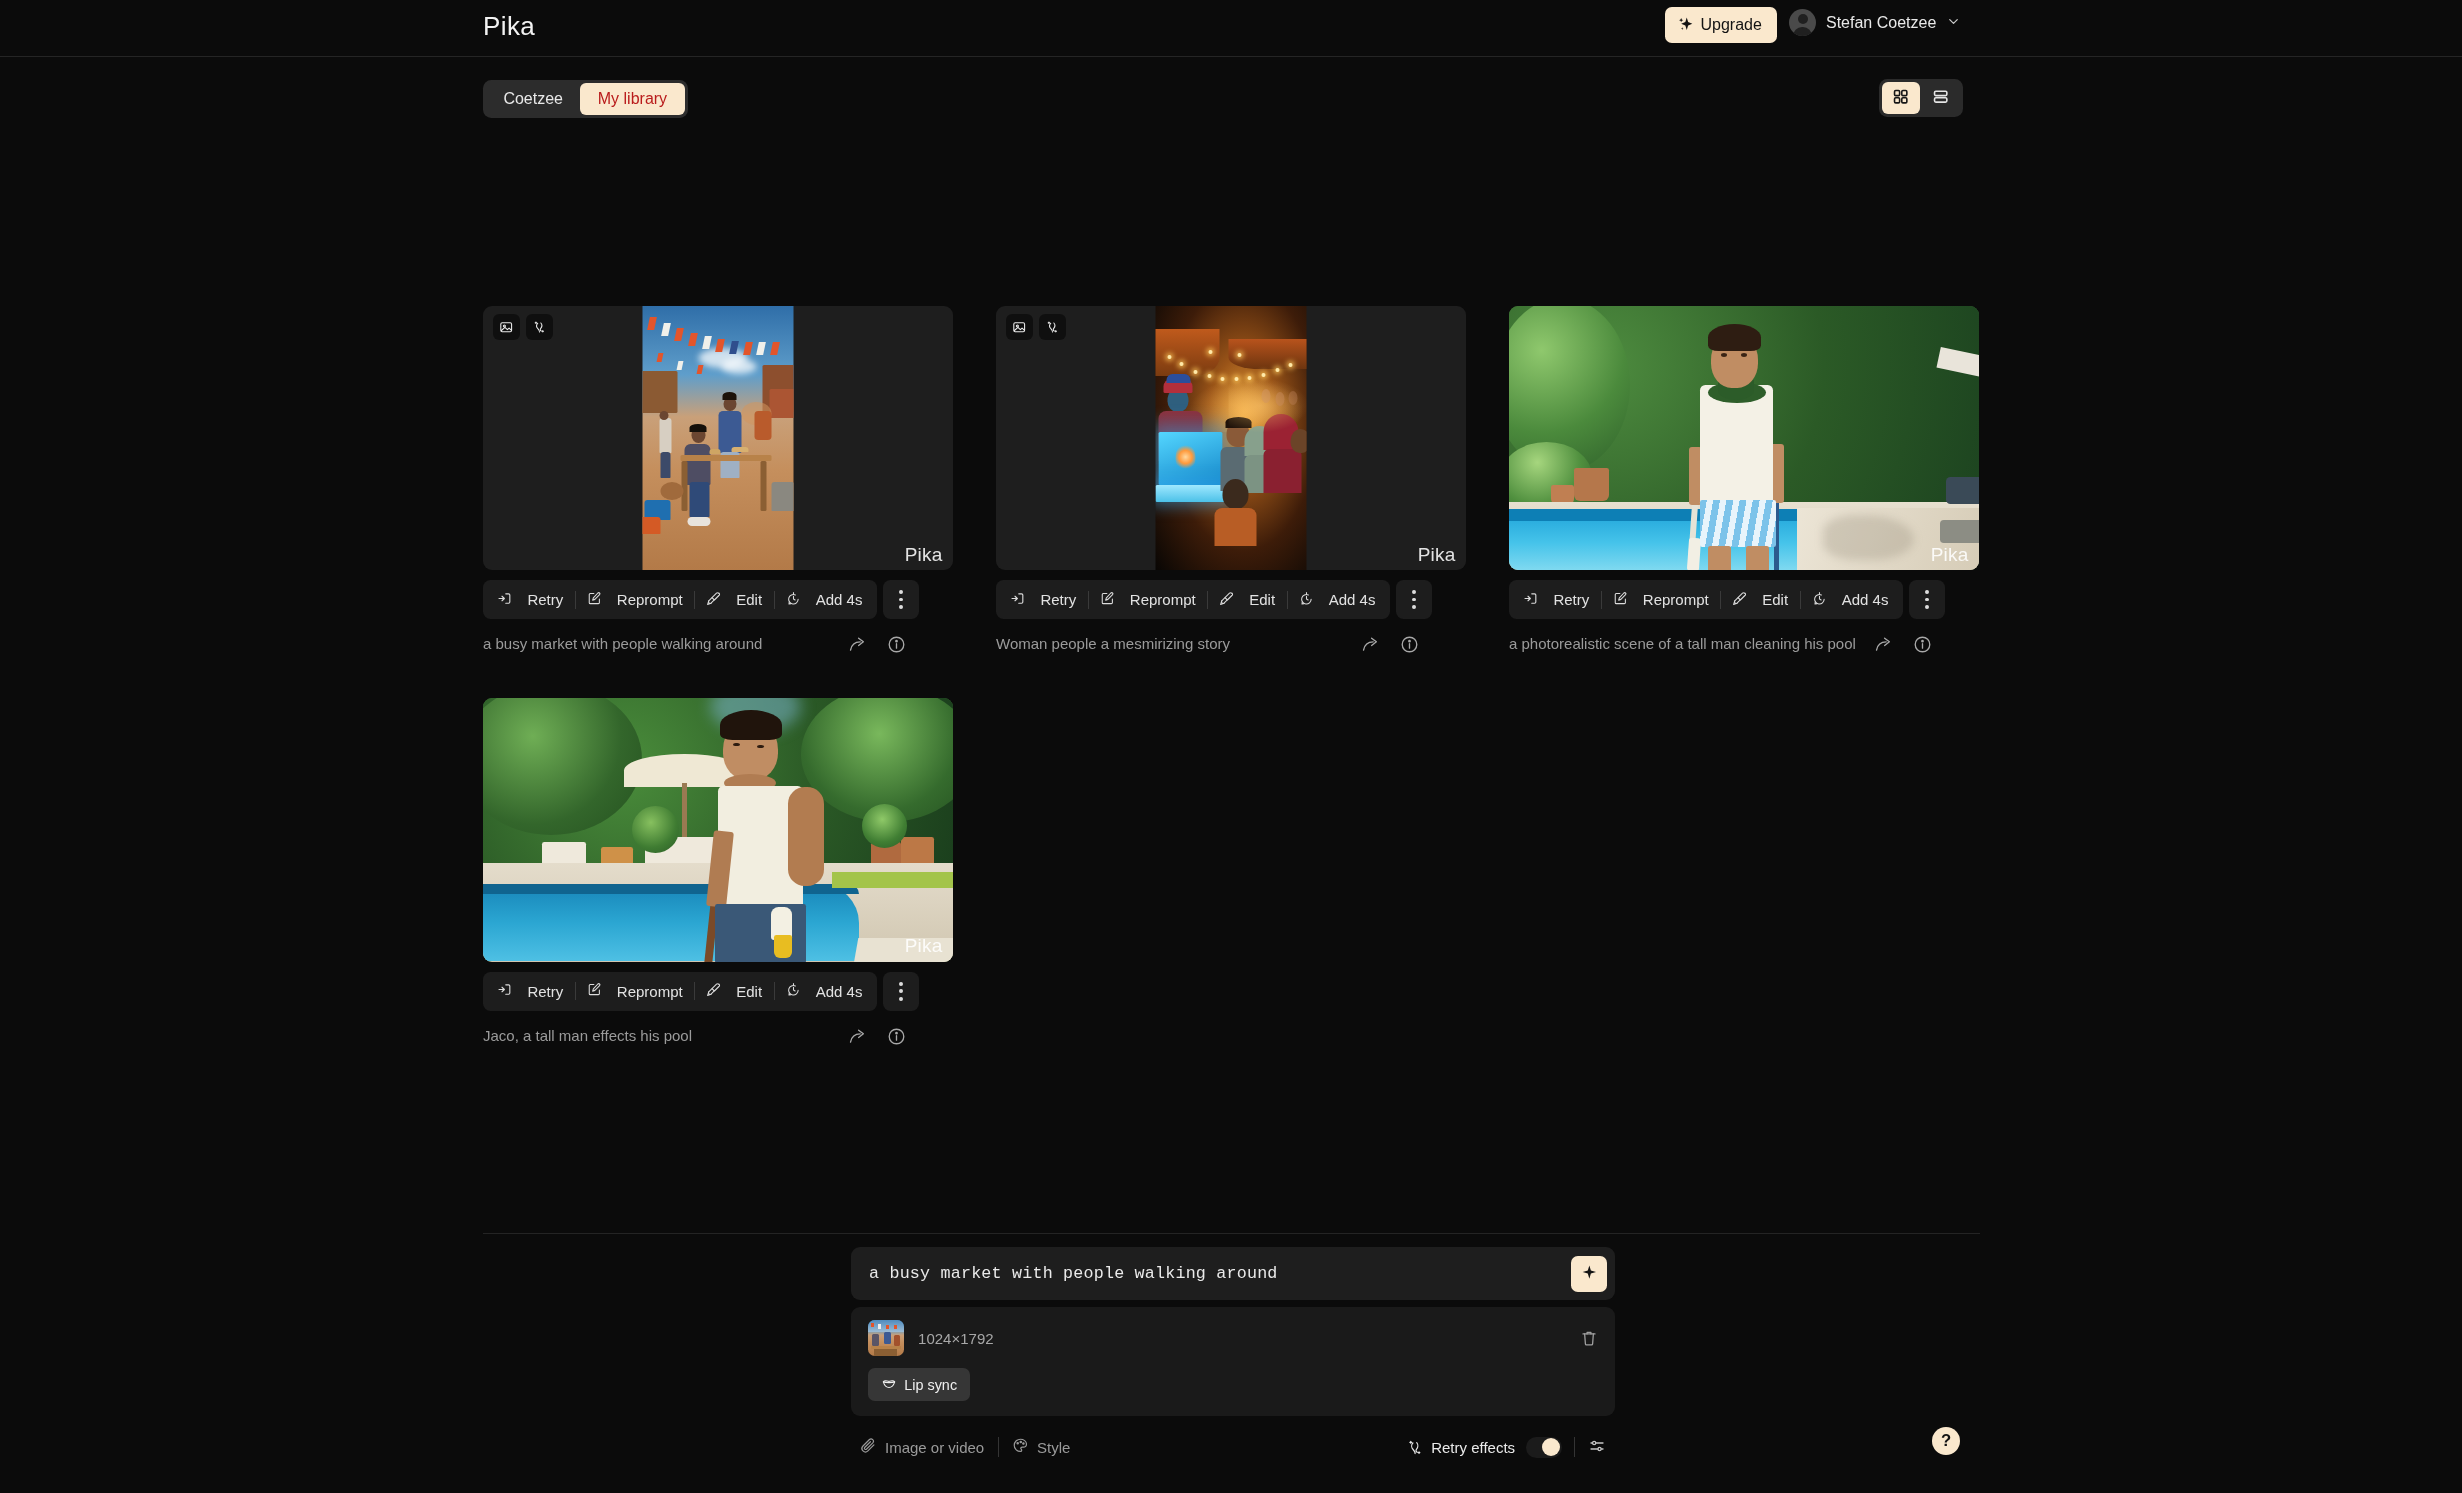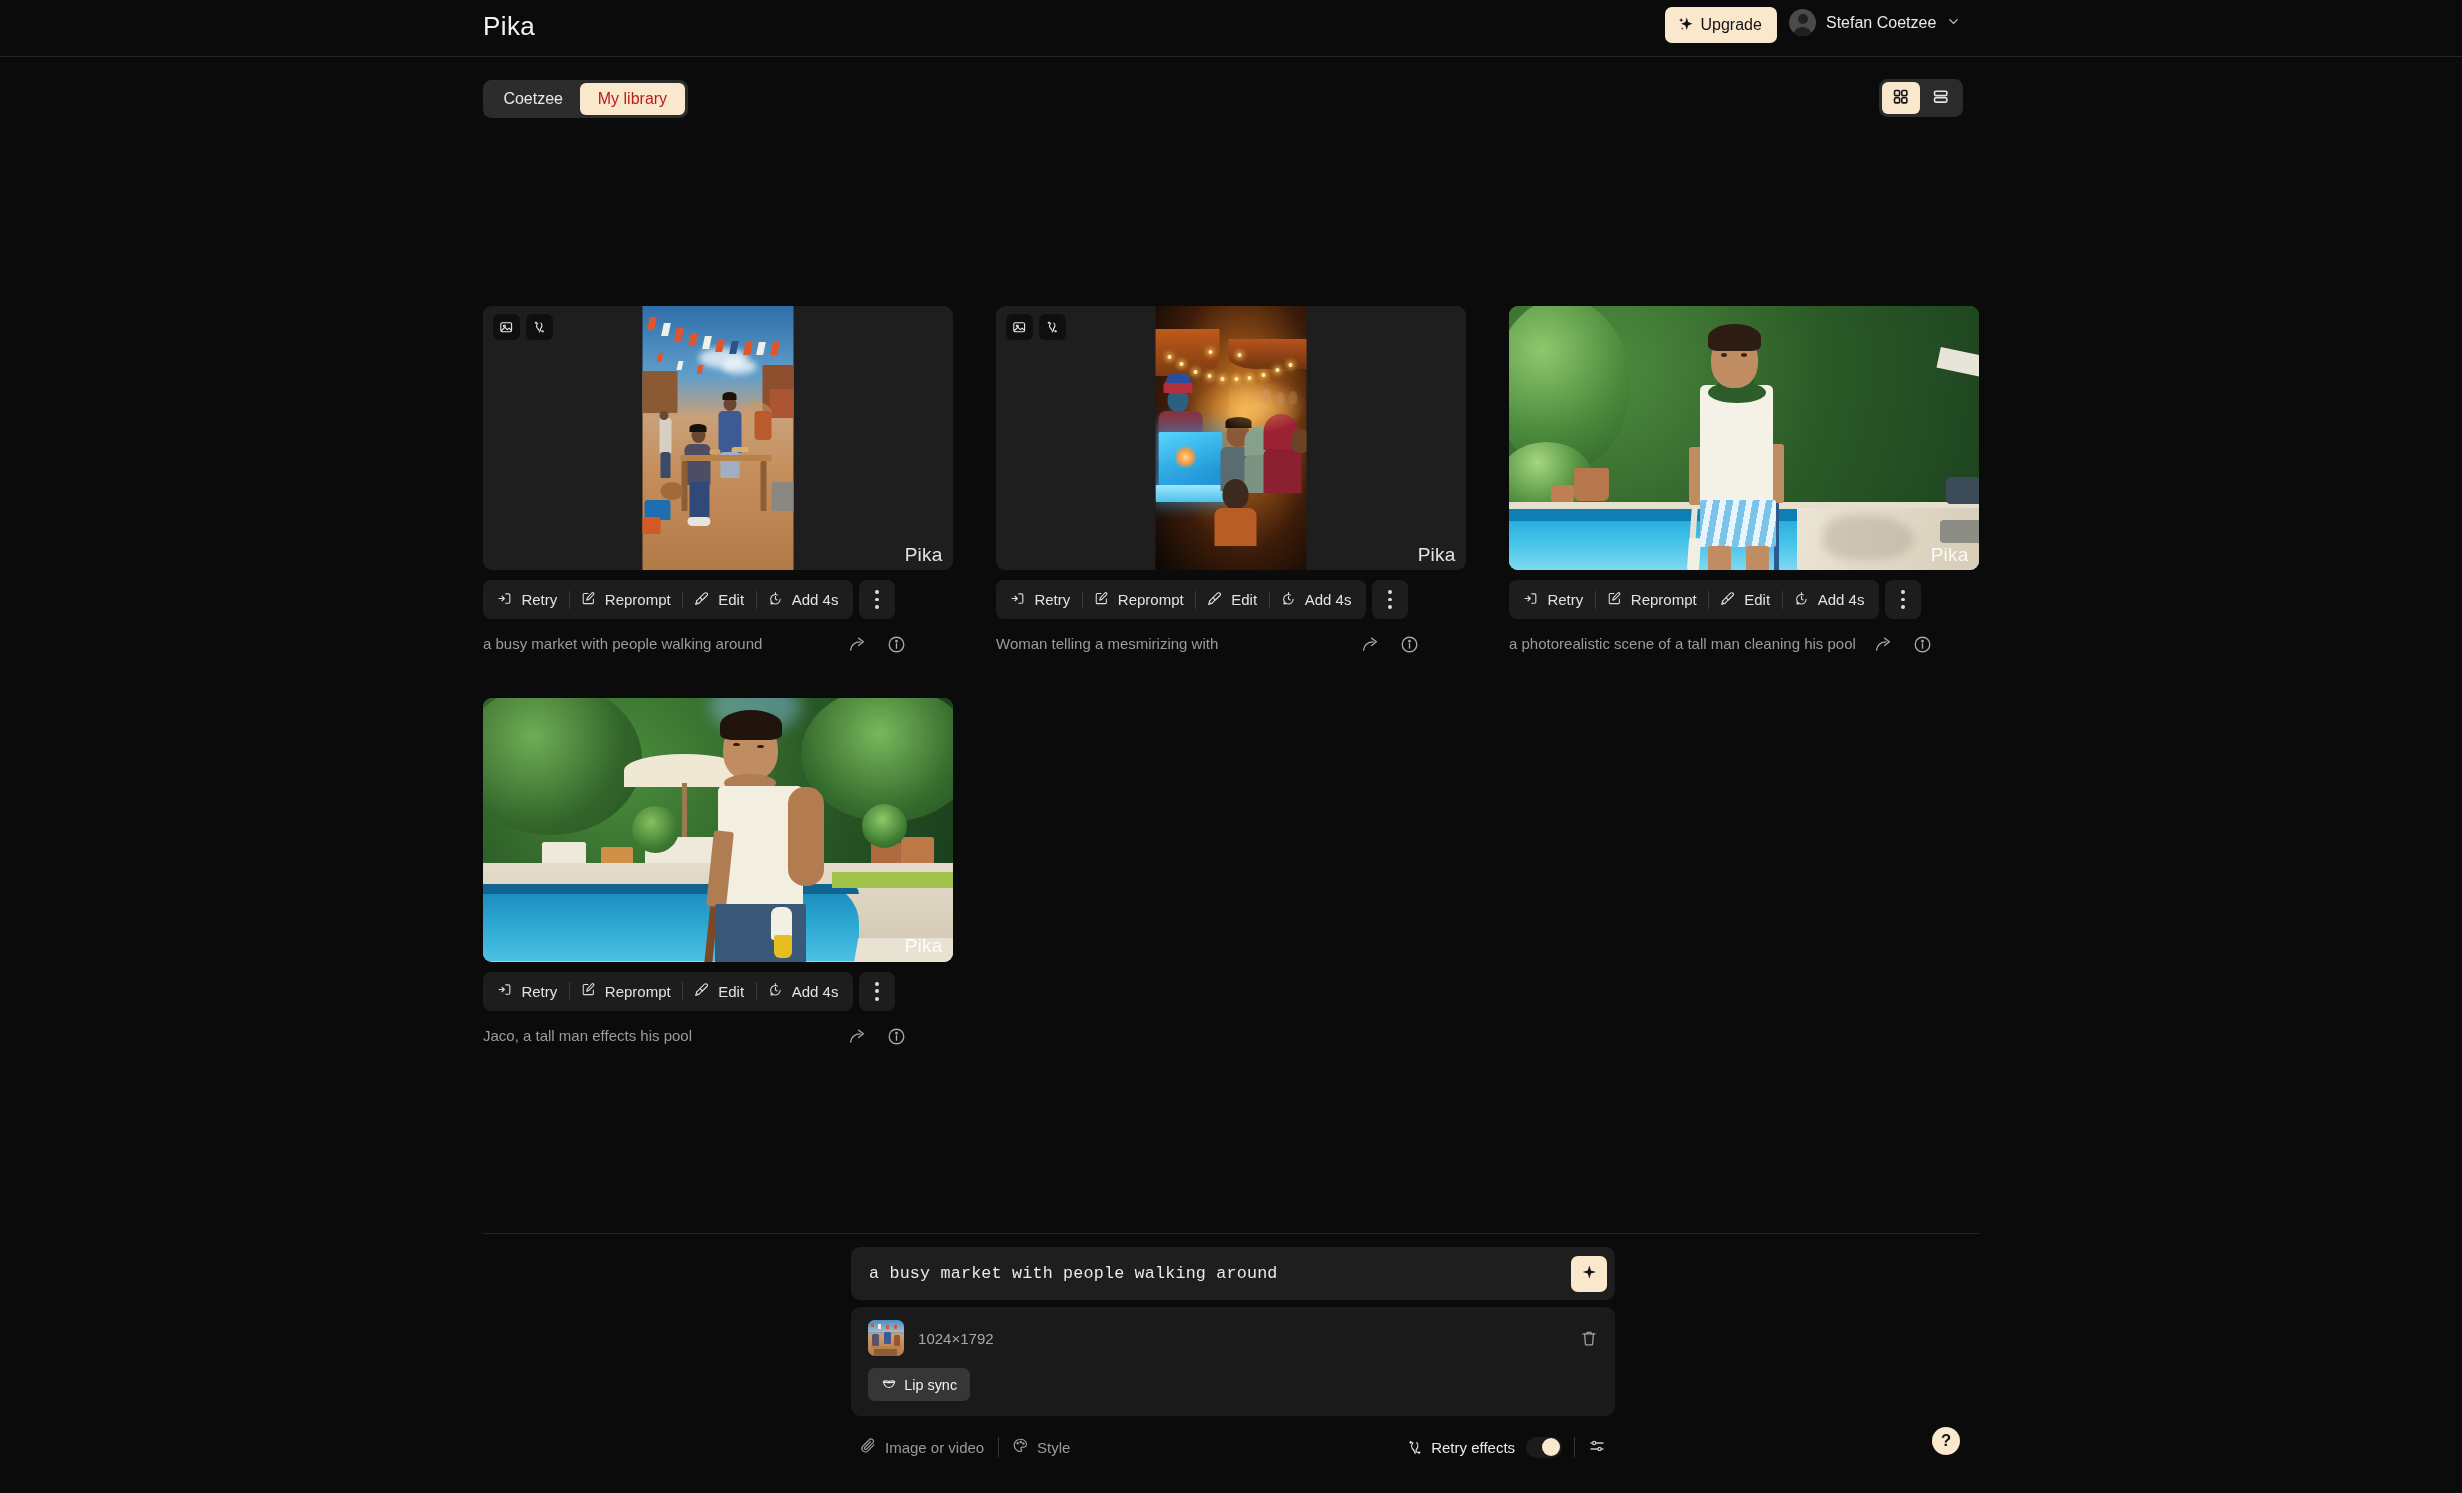--- a/index.html
+++ b/index.html
@@ -129,21 +129,21 @@
 
   
   .actions {
     margin-top: 10px; display: flex; align-items: center; gap: 6px;
   }
   .action-group {
     display: flex; align-items: center; background: #1d1d1d;
     border-radius: 7.6px; height: 39px; padding: 0 3px;
   }
   .act {
-    display: flex; align-items: center; gap: 9px; height: 33px;
+    display: flex; align-items: center; gap: 15px; height: 33px;
     padding: 0 11.4px; background: transparent; border: none; cursor: pointer;
     color: #e2e2e2; font-size: 15px; border-radius: 5.3px; font-family: inherit;
     white-space: nowrap;
   }
   .vdiv { width: 0.8px; height: 18px; background: #3a3a3a; }
   .kebab {
     width: 36px; height: 39px; background: #1d1d1d; border-radius: 7.6px;
     border: none; cursor: pointer; display: flex; align-items: center; justify-content: center;
   }
   .kebab i {
@@ -589,21 +589,21 @@
         <button class="kebab">
           <span>
               <i></i>
               <i></i>
               <i></i>
             </span>
         </button>
       </div>
 
       <div class="caption-row">
-        <div class="caption">Woman telling a mesmirizing with</div>
+        <div class="caption">Woman people a mesmirizing story</div>
         <div class="cap-icons">
           <button>
             <svg width="19" height="19" viewBox="0 0 24 24" fill="none" stroke="#a9a9a9" stroke-width="1.7" stroke-linecap="round" stroke-linejoin="round">
               <path d="M3.2 19 C 4.6 11.6, 9.4 8.6, 15.4 8.6"></path>
               <polyline points="13.4,4 19.4,8.6 13.4,13.2"></polyline>
             </svg>
           </button>
           <button>
             <svg width="19" height="19" viewBox="0 0 24 24" fill="none" stroke="#a9a9a9" stroke-width="1.7" stroke-linecap="round">
               <circle cx="12" cy="12" r="9.2"></circle>

